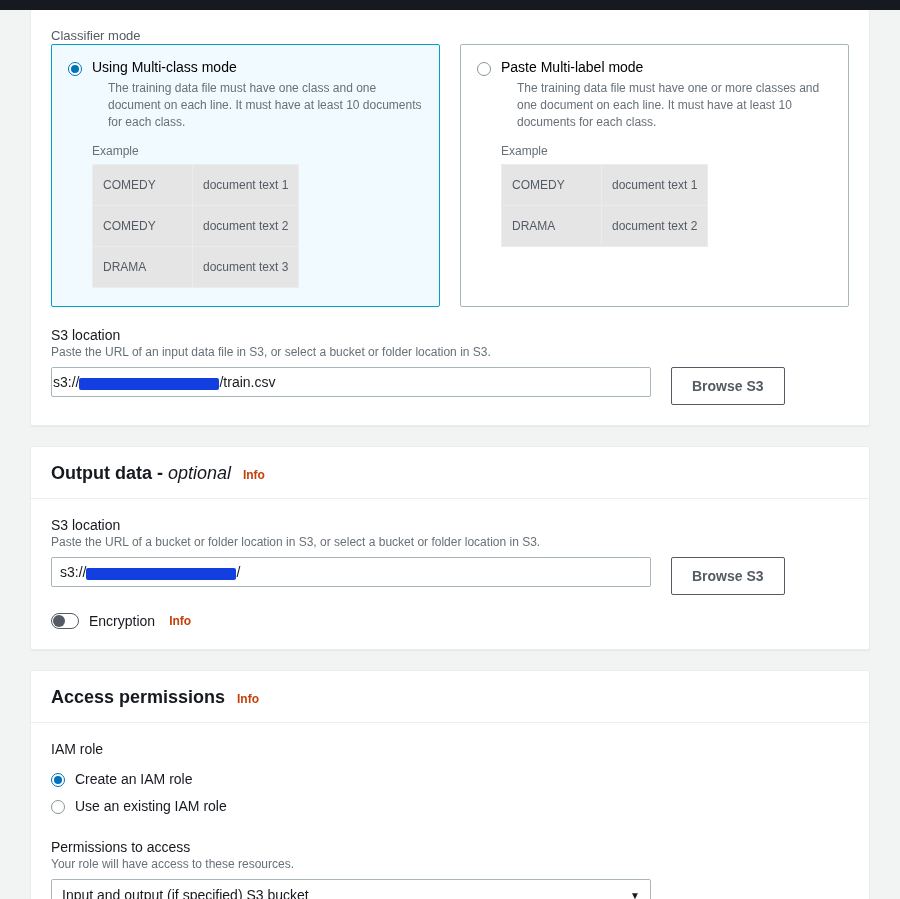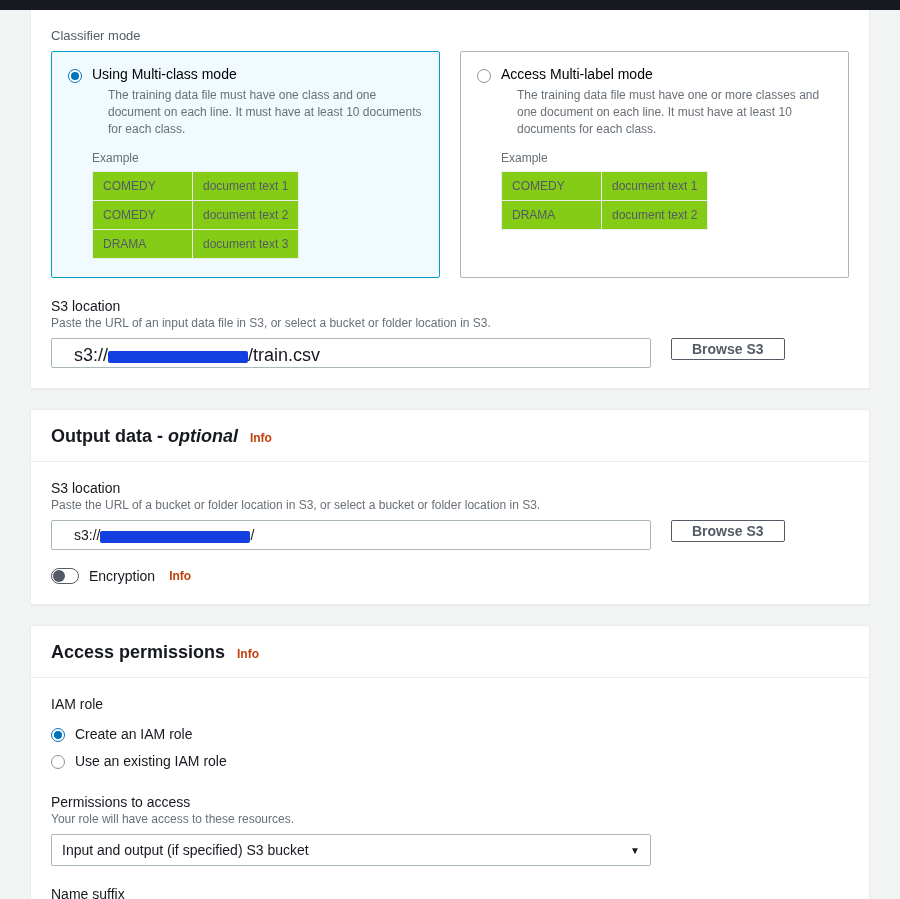--- a/index.html
+++ b/index.html
@@ -29,42 +29,42 @@
     padding: 16px 20px 14px 20px;
     border-bottom: 1px solid #eaeded;
   }
   .panel-header h2 {
     font-size: 18px;
     font-weight: 700;
     display: inline;
   }
   .panel-header .optional {
     font-style: italic;
-    font-weight: 700;
+    font-weight: 400;
   }
   .info-link {
     color: #c2410c;
     font-size: 12px;
     font-weight: 700;
     margin-left: 8px;
     cursor: pointer;
   }
   .panel-body {
     padding: 18px 20px 20px 20px;
   }
   .section-label {
     font-size: 14px;
     font-weight: 400;
     color: #16191f;
     margin-bottom: 2px;
   }
   .section-label.small-head {
     color: #545b64;
     font-size: 13px;
-    margin-bottom: 8px;
+    margin-bottom: 1px;
   }
   .hint {
     font-size: 12px;
     color: #687078;
     margin-bottom: 8px;
   }
   .row {
     display: flex;
     gap: 20px;
     align-items: flex-start;
@@ -76,21 +76,21 @@
     border: 1px solid #aab7b8;
     border-radius: 2px;
     font-size: 14px;
     font-family: inherit;
   }
   .btn {
     background: #fff;
     border: 1px solid #545b64;
     color: #545b64;
     font-weight: 700;
-    padding: 2px 20px;
+    padding: 10px 20px;
     border-radius: 2px;
     font-size: 14px;
     cursor: pointer;
   }
   
   .tiles {
     display: flex;
     gap: 20px;
   }
   .tile {
@@ -148,23 +148,23 @@
     color: #687078;
     margin: 14px 0 6px 24px;
   }
   .example-table {
     margin-left: 24px;
     border-collapse: collapse;
     font-size: 12px;
   }
   .example-table td {
     border: 1px solid #eaeded;
-    padding: 7px 10px;
+    padding: 13px 10px;
     color: #545b64;
-    background: #84cc16;
+    background: #e5e5e5;
   }
   .example-table td:first-child{
     min-width: 100px;
   }
   
   .toggle-row {
     display:flex;
     align-items:center;
     gap:10px;
     margin-top:18px;
@@ -258,21 +258,21 @@
                   <td>DRAMA</td>
                   <td>document text 3</td>
                 </tr>
           </tbody>
             </table>
         </div>
 
         <div class="tile">
           <div class="tile-head">
             <span class="radio"></span>
-            <span class="tile-title">Access Multi-label mode</span>
+            <span class="tile-title">Paste Multi-label mode</span>
           </div>
           <div class="tile-desc">The training data file must have one or more classes and one document on each line. It must have at least 10 documents for each class.</div>
           <div class="example-label">Example</div>
           <table class="example-table">
             <tbody>
                 <tr>
                   <td>COMEDY</td>
                   <td>document text 1</td>
                 </tr>
             <tr>
@@ -283,21 +283,21 @@
             </table>
         </div>
       </div>
 
       <div class="field-block">
         <div class="section-label">S3 location</div>
         <div class="hint">Paste the URL of an input data file in S3, or select a bucket or folder location in S3.</div>
         <div class="row">
           <div style="position:relative;">
             <input type="text" value=" " style="">
-            <div style="position:absolute;top:7px;left:23px;pointer-events:none;font-size:18px;">
+            <div style="position:absolute;top:7px;left:2px;pointer-events:none;font-size:14px;">
               <span class="cut">s3://</span><span class="redact a"></span><span class="cut">/train.csv</span>
             </div>
           </div>
           <button class="btn">Browse S3</button>
         </div>
       </div>
 
     </div>
   </div>
 
@@ -305,21 +305,21 @@
     <div class="panel-header">
       <h2><span>Output data - </span><span class="optional">optional</span></h2>
       <span class="info-link">Info</span>
     </div>
     <div class="panel-body">
       <div class="section-label">S3 location</div>
       <div class="hint">Paste the URL of a bucket or folder location in S3, or select a bucket or folder location in S3.</div>
       <div class="row">
         <div style="position:relative;">
           <input type="text" value=" " style="">
-          <div style="position:absolute;top:7px;left:23px;pointer-events:none;font-size:14px;">
+          <div style="position:absolute;top:7px;left:9px;pointer-events:none;font-size:14px;">
             <span class="cut">s3://</span><span class="redact b"></span><span class="cut">/</span>
           </div>
         </div>
         <button class="btn">Browse S3</button>
       </div>
 
       <div class="toggle-row">
         <div class="toggle">
             <div class="knob"></div>
           </div>

